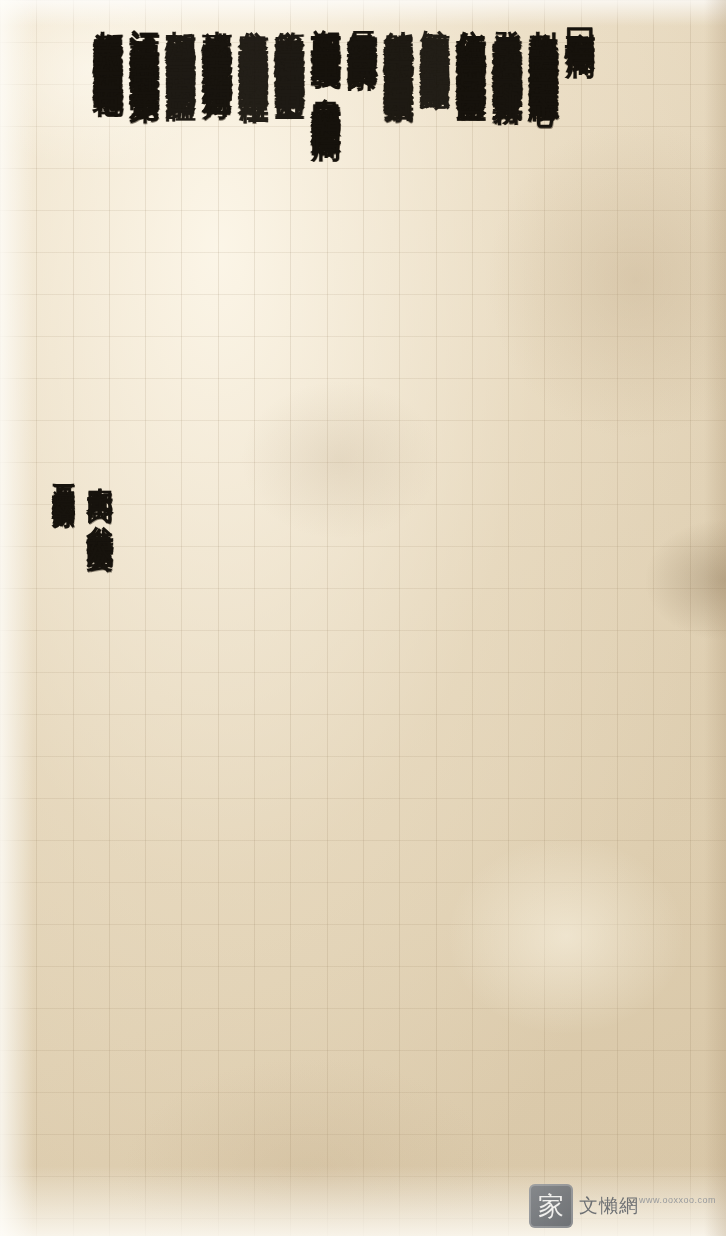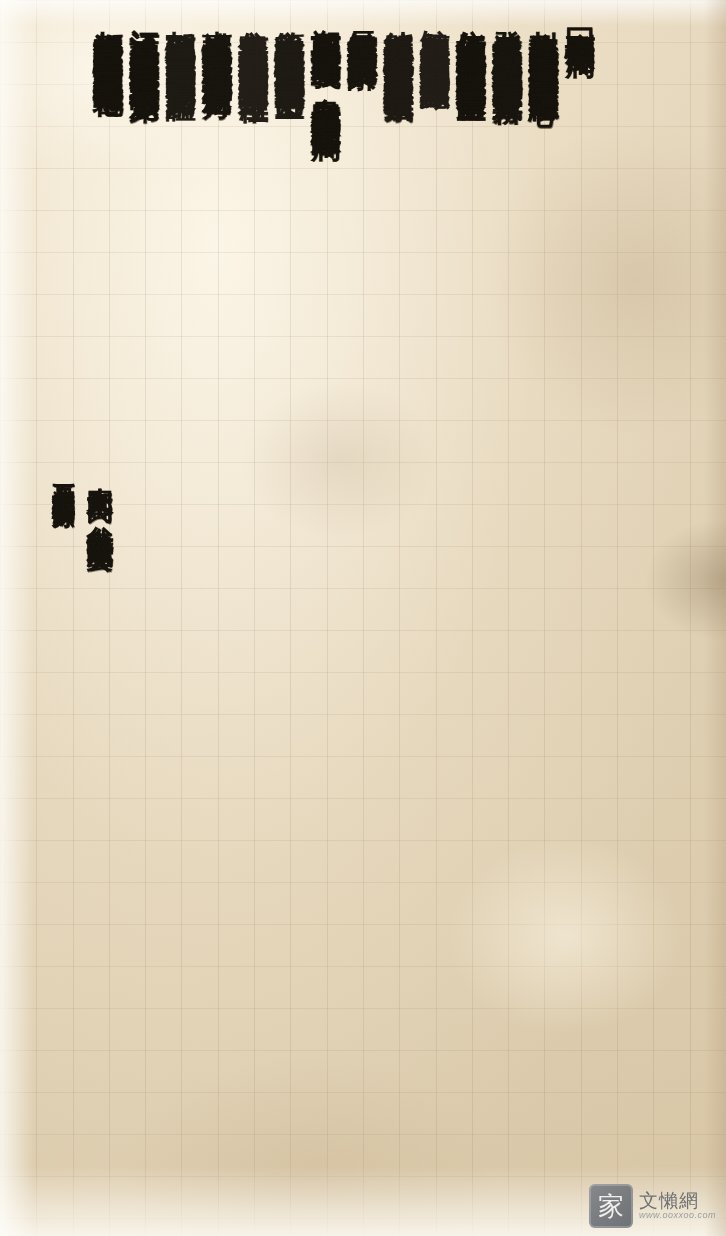--- a/index.html
+++ b/index.html
@@ -126,35 +126,34 @@
     color: #f2f2f2;
     display: flex;
     align-items: center;
     justify-content: center;
     font-size: 26px;
     font-family: "DejaVu Serif", serif;
     box-shadow: inset 0 0 0 2px rgba(255,255,255,0.22);
   }
   .wm-text {
     display: flex;
-    flex-direction: column;
+    flex-direction: row;
     line-height: 1.05;
   }
   .wm-main {
     font-size: 19px;
     color: #5e6268;
     letter-spacing: 1px;
     font-family: "DejaVu Serif", serif;
   }
   .wm-sub {
     font-size: 9px;
     color: #8e9298;
     letter-spacing: 0.5px;
     font-family: "Liberation Sans", sans-serif;
-    font-style: italic;
   }
 
   
   .edge-top, .edge-bottom, .edge-left, .edge-right {
     position: absolute;
     pointer-events: none;
   }
   .edge-top { top: 0; left: 0; right: 0; height: 26px; background: linear-gradient(to bottom, rgba(255,255,255,0.75), rgba(255,255,255,0)); }
   .edge-bottom { bottom: 0; left: 0; right: 0; height: 70px; background: linear-gradient(to top, rgba(255,253,247,0.82), rgba(255,253,247,0)); }
   .edge-left { top: 0; bottom: 0; left: 0; width: 34px; background: linear-gradient(to right, rgba(255,254,250,0.8), rgba(255,254,250,0)); }

